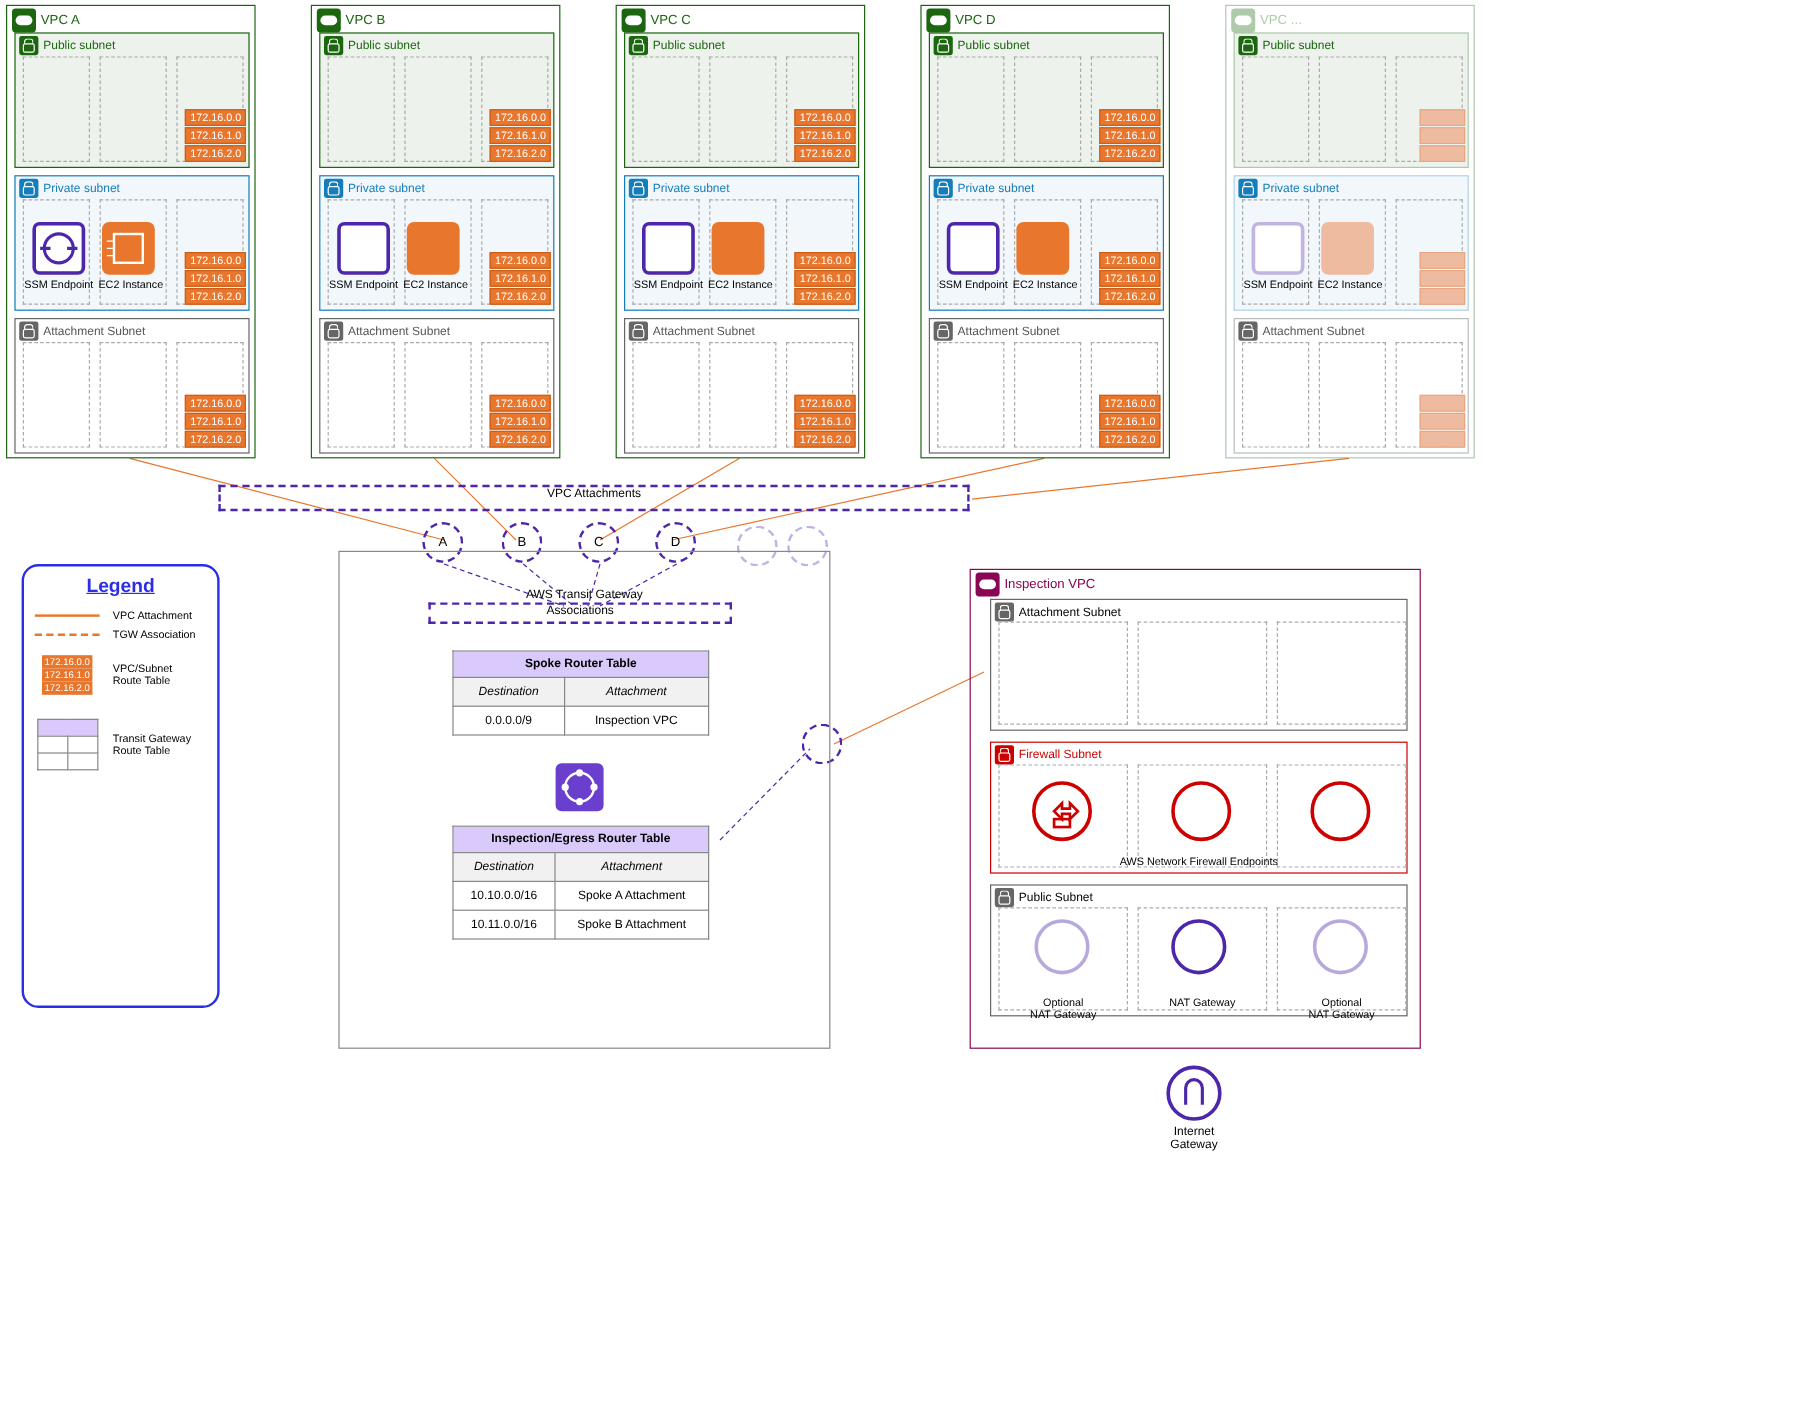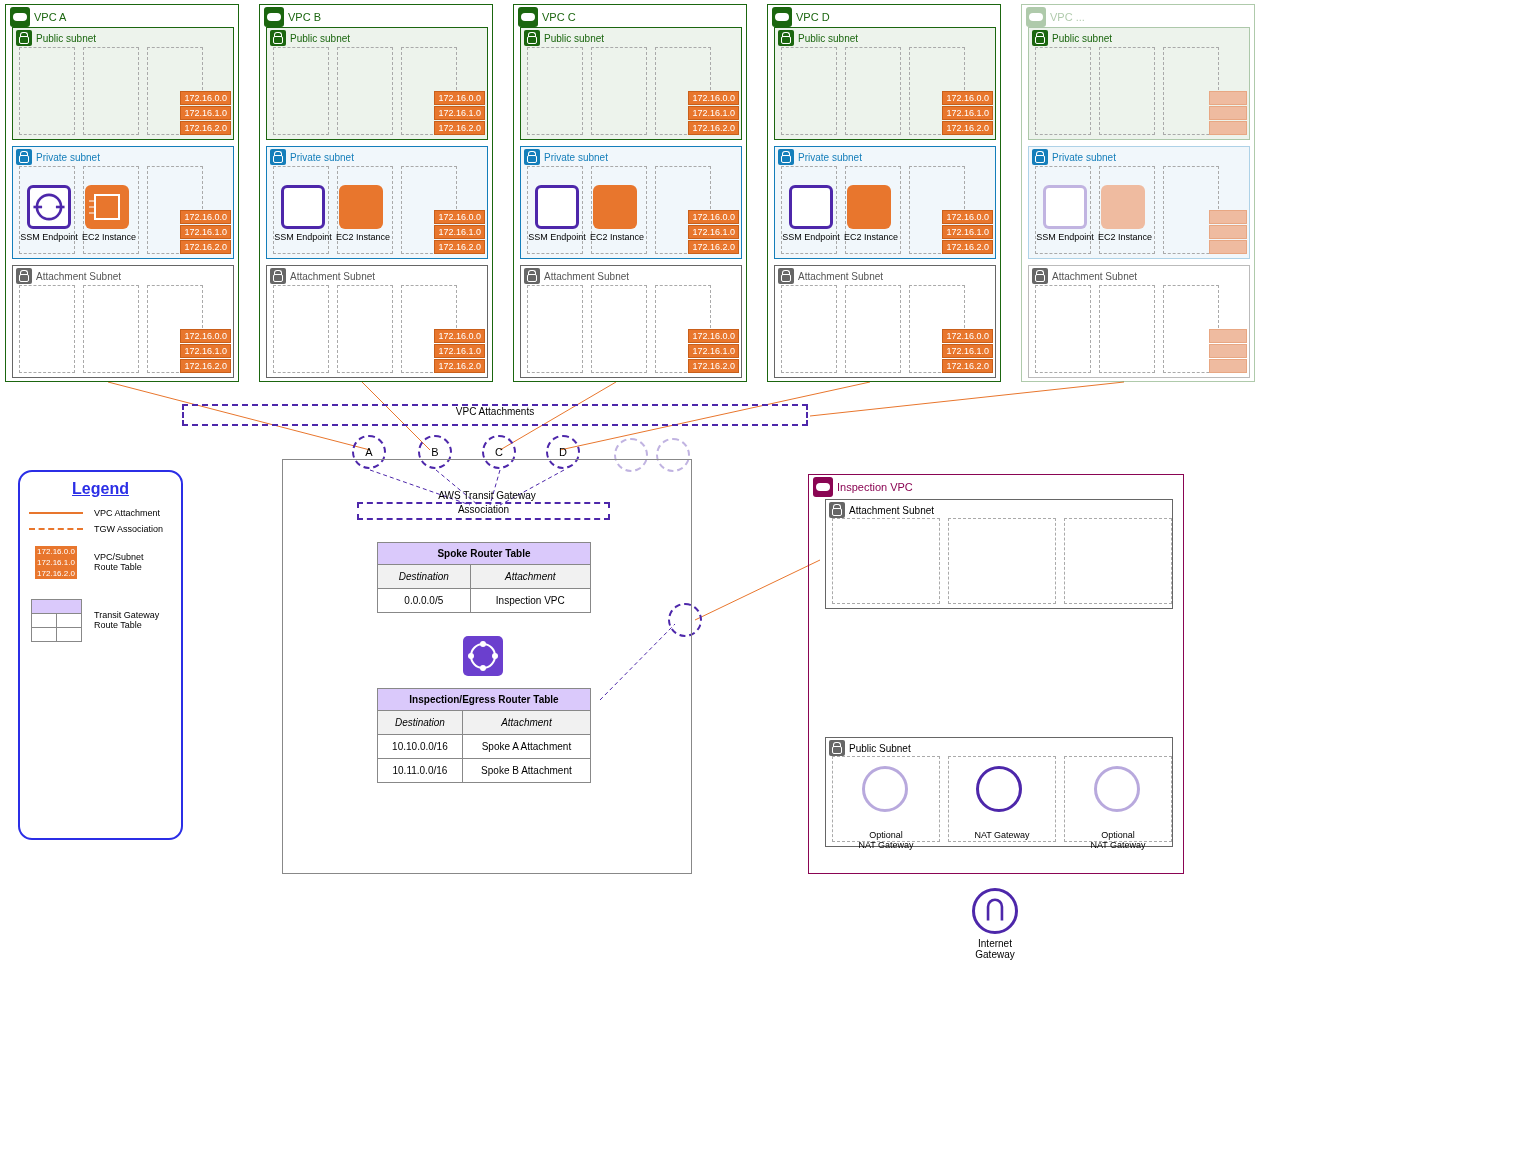--- a/index.html
+++ b/index.html
@@ -1,17 +1,17 @@
 <!DOCTYPE html>
 <html><head>
 <meta charset="utf-8">
 <style>
   * { box-sizing: border-box; margin: 0; padding: 0; }
   body { font-family: Arial, sans-serif; font-size: 10px; background: #fff; width: 1513px; height: 1171px; position: relative; color: #000; }
-  .vpc-box { position: absolute; border: 1px solid #1b660f; width: 234px; height: 378px; }
+  .vpc-box { position: absolute; border: 1px solid #1b660f; width: 208px; height: 378px; }
   .vpc-box.dimmed { border-color: rgba(27,102,15,0.35); }
   .vpc-header { position: absolute; top: 2px; left: 4px; display: flex; align-items: center; gap: 4px; font-size: 11px; color: #1b660f; }
   .vpc-box.dimmed .vpc-header { color: rgba(27,102,15,0.35); }
   .icon-cloud { width: 20px; height: 20px; background:#1b660f; border-radius:3px; position: relative; }
   .icon-cloud::after{content:"";position:absolute;width:14px;height:8px;background:#fff;border-radius:8px;left:3px;top:6px;}
   .vpc-box.dimmed .icon-cloud{background:rgba(27,102,15,0.35);}
   .subnet-box { position: absolute; left: 6px; right: 4px; height: 113px; background: #fff; }
   .public-subnet { top: 22px; border: 1px solid #1b660f; background: rgba(27,102,15,0.08); }
   .private-subnet { top: 141px; border: 1px solid #147eba; background: rgba(20,126,186,0.06); }
   .attachment-subnet { top: 260px; border: 1px solid #666; background: #fff; }
@@ -386,33 +386,33 @@
 <div class="tgw-circle" style="left:546px;top:435px;">
     <span>D</span>
   </div>
 <div class="tgw-circle" style="left:614px;top:438px;opacity:.35;"></div>
 <div class="tgw-circle" style="left:656px;top:438px;opacity:.35;"></div>
 <div class="tgw-circle" style="left:668px;top:603px;"></div>
 
 <div class="tgw-outer">
   <div class="tgw-label" style="margin-top:30px;">AWS Transit Gateway</div>
   <div class="attach-bar" style="left:74px;top:42px;width:253px;height:18px;">
-      <span>Association</span>
+      <span>Associations</span>
     </div>
   <table class="tgw-table" style="top:82px;">
     <tbody>
         <tr>
           <th colspan="2">Spoke Router Table</th>
         </tr>
     <tr>
           <td class="hdr">Destination</td>
           <td class="hdr">Attachment</td>
         </tr>
     <tr>
-          <td>0.0.0.0/5</td>
+          <td>0.0.0.0/9</td>
           <td>Inspection VPC</td>
         </tr>
   </tbody>
     </table>
   <div class="tgw-icon"><svg viewBox="0 0 40 40">
         <circle cx="20" cy="20" r="12" fill="none" stroke="#fff" stroke-width="2"></circle>
         <circle cx="20" cy="8" r="3" fill="#fff"></circle>
         <circle cx="32" cy="20" r="3" fill="#fff"></circle>
         <circle cx="20" cy="32" r="3" fill="#fff"></circle>
         <circle cx="8" cy="20" r="3" fill="#fff"></circle>
@@ -493,20 +493,38 @@
     </div>
   <div class="insp-subnet insp-att">
     <div class="subnet-header">
         <span class="icon-lock" style="background:#666"></span>
         <span>Attachment Subnet</span>
       </div>
     <div class="insp-az a"></div>
       <div class="insp-az b"></div>
       <div class="insp-az c"></div>
   </div>
+  <div class="insp-subnet insp-fw">
+    <div class="subnet-header">
+        <span class="icon-lock"></span>
+        <span>Firewall Subnet</span>
+      </div>
+    <div class="insp-az a"></div>
+      <div class="insp-az b"></div>
+      <div class="insp-az c"></div>
+    <div class="fw-icon a">
+        <svg viewBox="0 0 40 40">
+          <path d="M20 8 L26 14 H22 V20 H26 L20 26 L14 20 H18 V14 H14 Z" transform="rotate(90 20 20)" fill="none" stroke="#c00" stroke-width="2"></path>
+          <rect x="14" y="26" width="12" height="6" fill="none" stroke="#c00" stroke-width="2"></rect>
+        </svg>
+      </div>
+    <div class="fw-icon b"></div>
+    <div class="fw-icon c"></div>
+    <div class="fw-label">AWS Network Firewall Endpoints</div>
+  </div>
   <div class="insp-subnet insp-pub">
     <div class="subnet-header">
         <span class="icon-lock" style="background:#666"></span>
         <span>Public Subnet</span>
       </div>
     <div class="insp-az a"></div>
       <div class="insp-az b"></div>
       <div class="insp-az c"></div>
     <div class="nat-icon a"></div>
     <div class="nat-icon b"></div>

